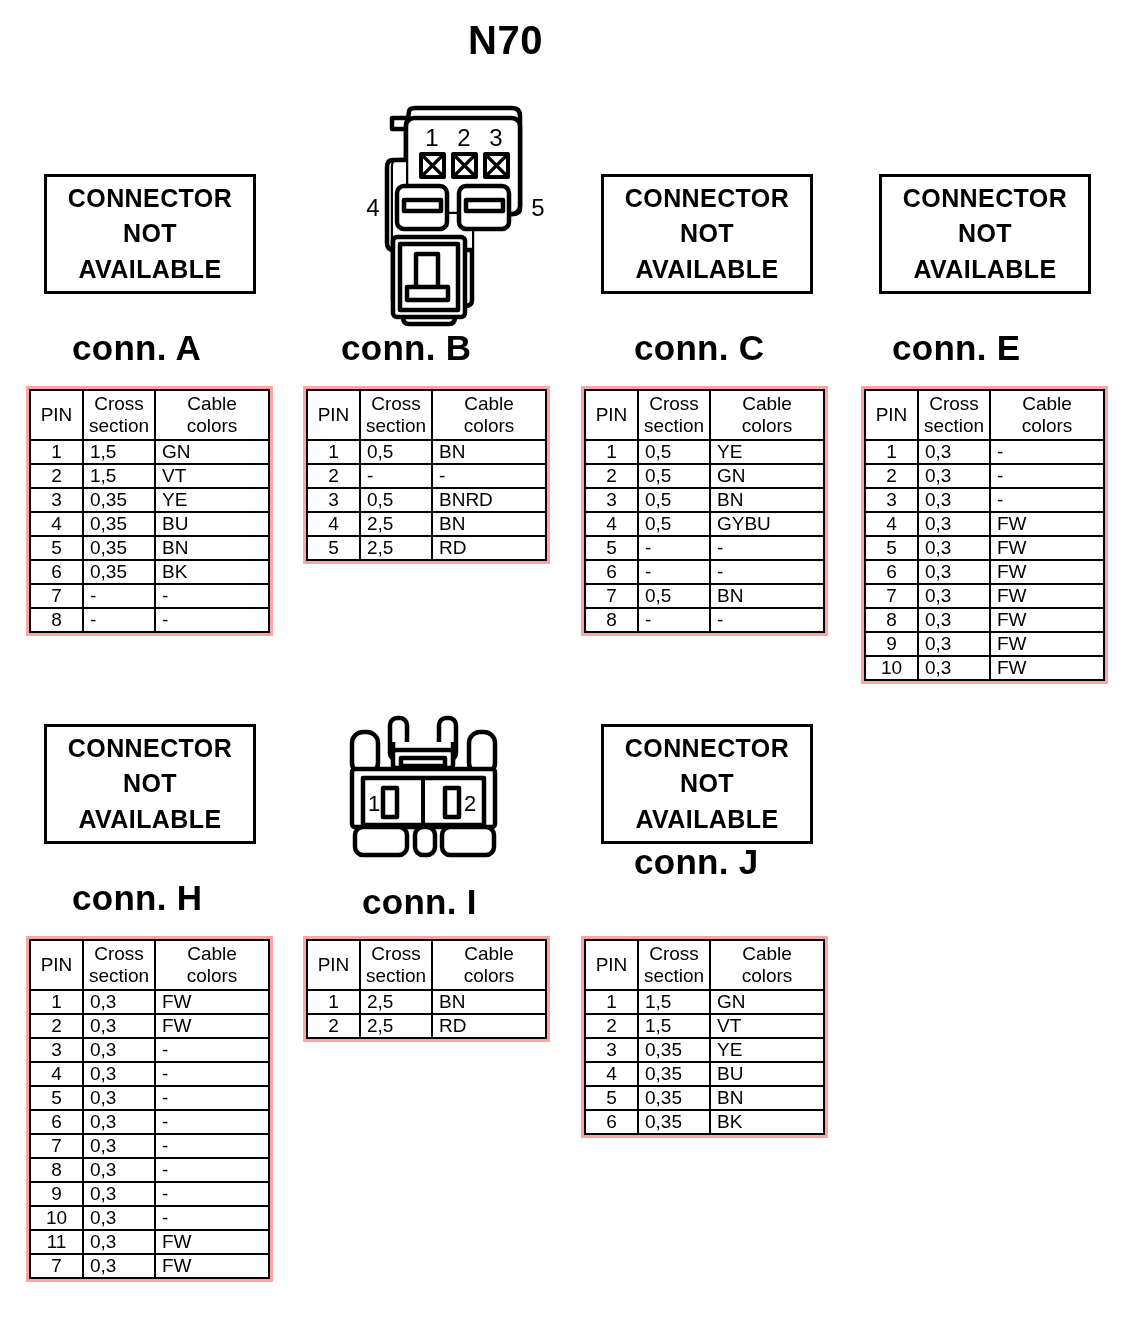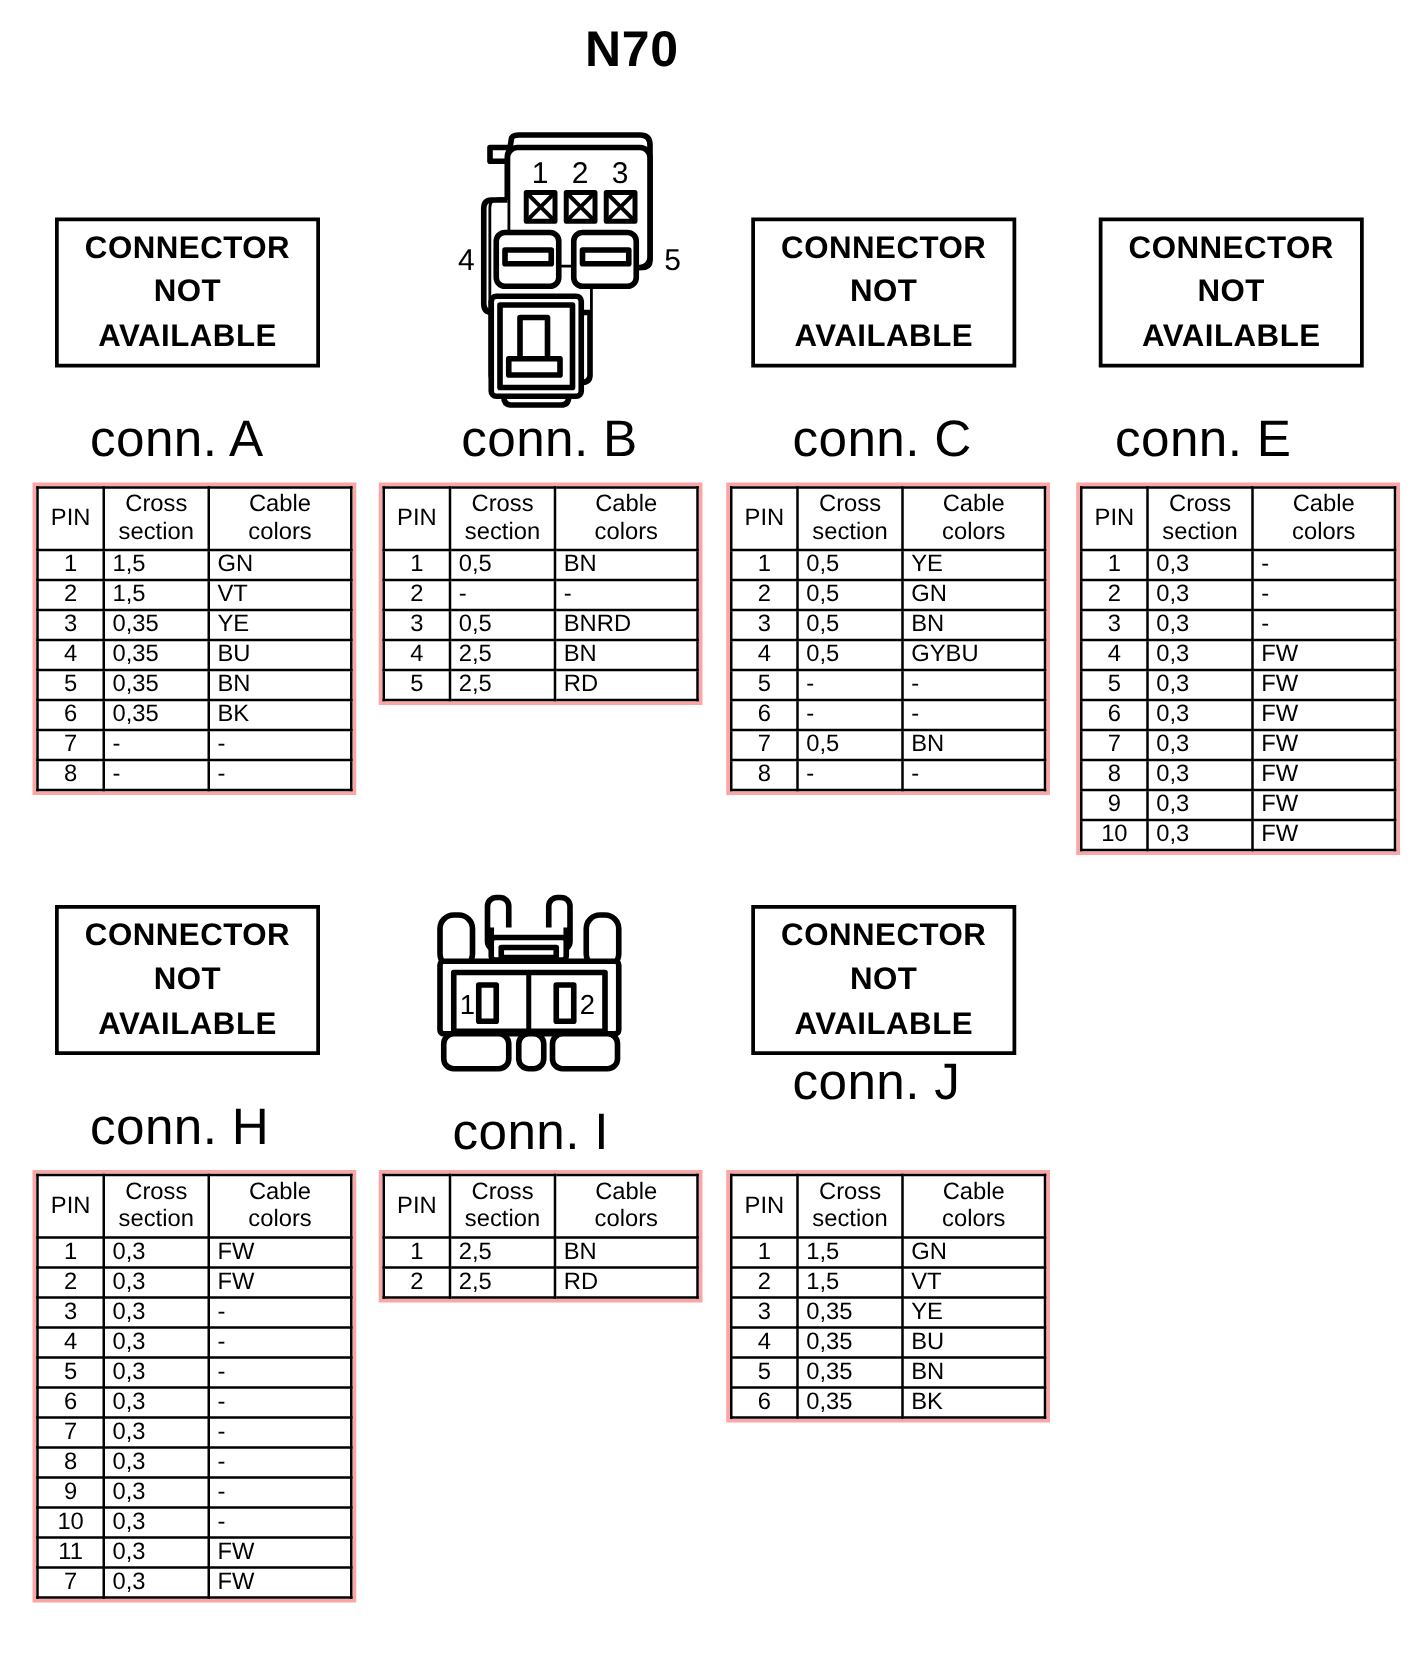--- a/index.html
+++ b/index.html
@@ -42,22 +42,22 @@
     font-size: 25px;
     font-weight: bold;
     line-height: 1.42;
     letter-spacing: 0.4px;
     background: #fff;
   }
   .na-box span { display: block; }
 
   
   .conn-caption {
-    font-size: 41px;
-    font-weight: normal;
+    font-size: 35px;
+    font-weight: bold;
     letter-spacing: 0.3px;
     white-space: nowrap;
   }
 
   
   table.pin-table {
     border-collapse: collapse;
     background: #fff;
     font-size: 19px;
     table-layout: fixed;
@@ -68,21 +68,21 @@
     font-weight: normal;
     height: 24px;
     box-sizing: border-box;
   }
   table.pin-table thead th {
     height: 50px;
     vertical-align: middle;
     line-height: 1.18;
   }
   .col-pin    { width: 53px;  text-align: center; }
-  .col-cross  { width: 84px;  text-align: left; padding-left: 6px !important; }
+  .col-cross  { width: 72px;  text-align: left; padding-left: 6px !important; }
   .col-color  { width: 114px; text-align: left; padding-left: 6px !important; }
   thead .col-cross, thead .col-color { text-align: center; padding-left: 0 !important; }
 
   
   .table-wrap {
     position: absolute;
     border: 3px solid #fca5a5;
     display: inline-block;
     background: #fff;
     padding: 0;
@@ -204,21 +204,21 @@
       <path d="M43 213 Q43 220 49 220 L89 220 Q95 220 95 213"></path>
     </g>
 
     <text x="72" y="42" font-family="Liberation Sans, sans-serif" font-size="24" text-anchor="middle" fill="#000">1</text>
     <text x="104" y="42" font-family="Liberation Sans, sans-serif" font-size="24" text-anchor="middle" fill="#000">2</text>
     <text x="136" y="42" font-family="Liberation Sans, sans-serif" font-size="24" text-anchor="middle" fill="#000">3</text>
     <text x="13" y="112" font-family="Liberation Sans, sans-serif" font-size="24" text-anchor="middle" fill="#000">4</text>
     <text x="178" y="112" font-family="Liberation Sans, sans-serif" font-size="24" text-anchor="middle" fill="#000">5</text>
   </svg>
 </div>
-<div class="abs conn-caption" style="left:341px; top:328px;margin-left:28px;">conn. B</div>
+<div class="abs conn-caption" style="left:341px; top:328px;">conn. B</div>
 
 <div class="table-wrap" style="left:303px; top:386px;">
   <table class="pin-table">
     <thead>
       <tr>
         <th class="col-pin">PIN</th>
         <th class="col-cross">
           <div>Cross</div>
           <div>section</div>
         </th>

